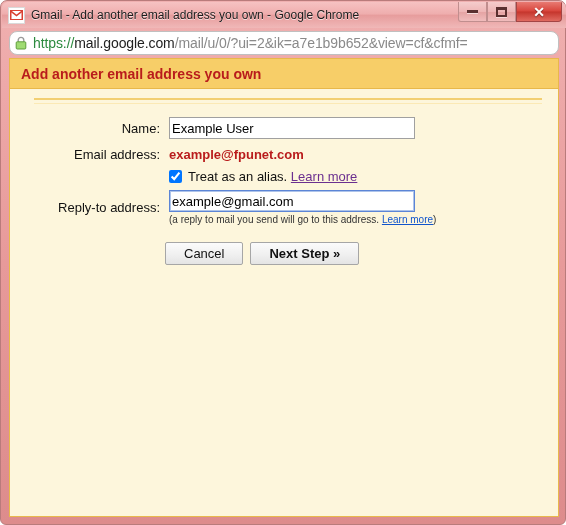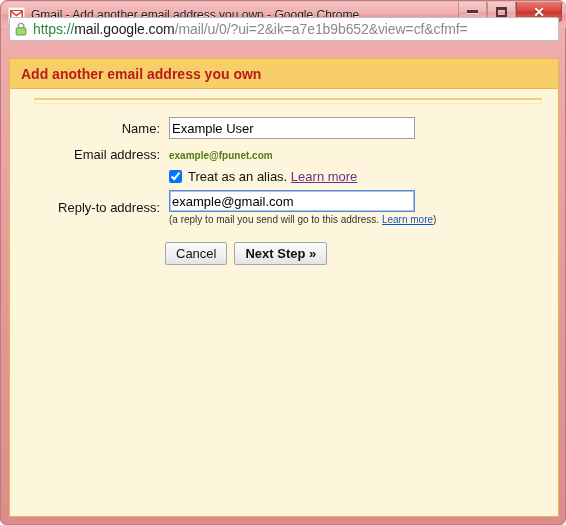--- a/index.html
+++ b/index.html
@@ -103,27 +103,27 @@
     font-weight: bold;
     color: #ffffff;
     line-height: 1;
     text-shadow: 0 1px 1px rgba(0,0,0,0.45);
     font-family: "Liberation Sans", sans-serif;
   }
 
   
   #addressbar {
     position: absolute;
-    left: 8px; top: 16px;
+    left: 8px; top: 30px;
     width: 550px;
     height: 24px;
     box-sizing: border-box;
     background: #ffffff;
     border: 1px solid #c0c0c0;
-    border-radius: 2px;
+    border-radius: 8px;
     display: flex;
     align-items: center;
     overflow: hidden;
   }
   #lock-icon {
     flex: 0 0 auto;
     margin-left: 5px;
     margin-right: 6px;
     width: 12px; height: 14px;
     position: relative;
@@ -210,23 +210,23 @@
     box-sizing: content-box;
     background: #ffffff;
     border: 1px solid #a0a0a0;
     outline: none;
   }
   input.textbox.focused {
     border: 1px solid #5c85d6;
     box-shadow: 0 0 0 1px #aec4ea inset;
   }
   .emailvalue {
-    font-size: 10px;
+    font-size: 13px;
     font-weight: bold;
-    color: #4d7c0f;
+    color: #b91c1c;
   }
   .aliasrow {
     display: flex;
     align-items: center;
     font-size: 13px;
     color: #111111;
   }
   input.cbox {
     margin: 0 6px 0 0;
     width: 13px; height: 13px;
@@ -252,21 +252,21 @@
     display: flex;
     gap: 7px;
   }
   button.btn {
     font-family: "Liberation Sans", sans-serif;
     font-size: 13px;
     color: #111111;
     background: linear-gradient(to bottom, #fbfbfb 0%, #f0f0f0 55%, #e4e4e4 100%);
     border: 1px solid #a6a6a6;
     border-radius: 2px;
-    padding: 3px 10px;
+    padding: 3px 18px;
     cursor: pointer;
   }
   button.btn.primary { font-weight: bold; }
 </style>
 </head>
 <body>
 
 <div id="window">
 
   <div id="titlebar">

